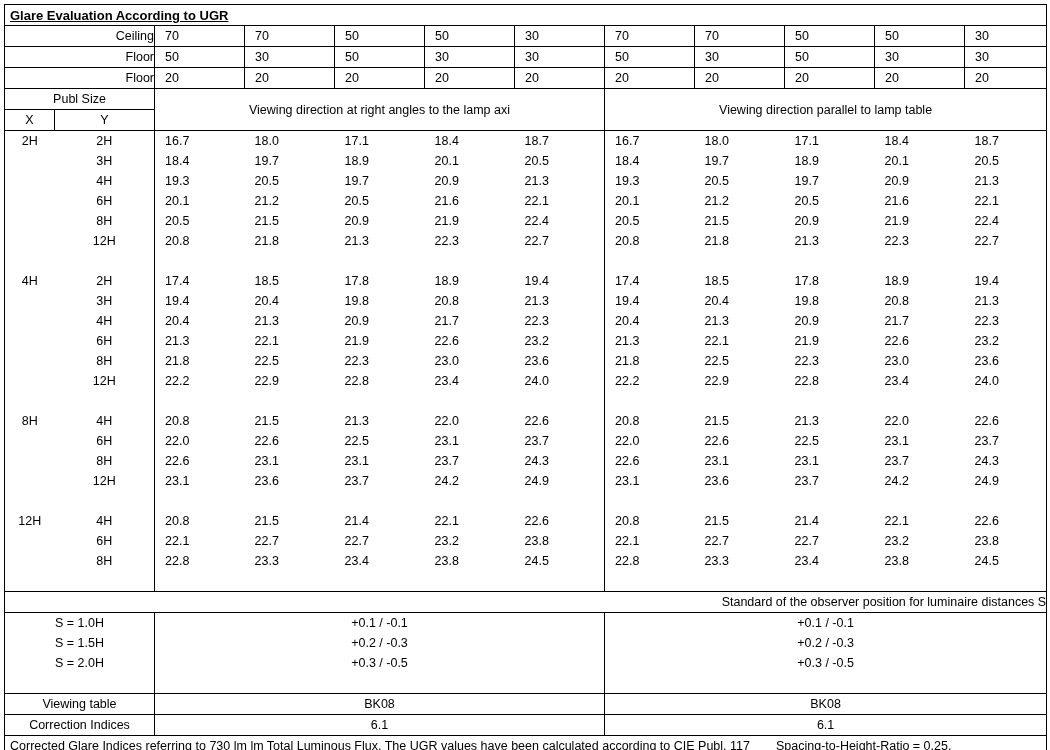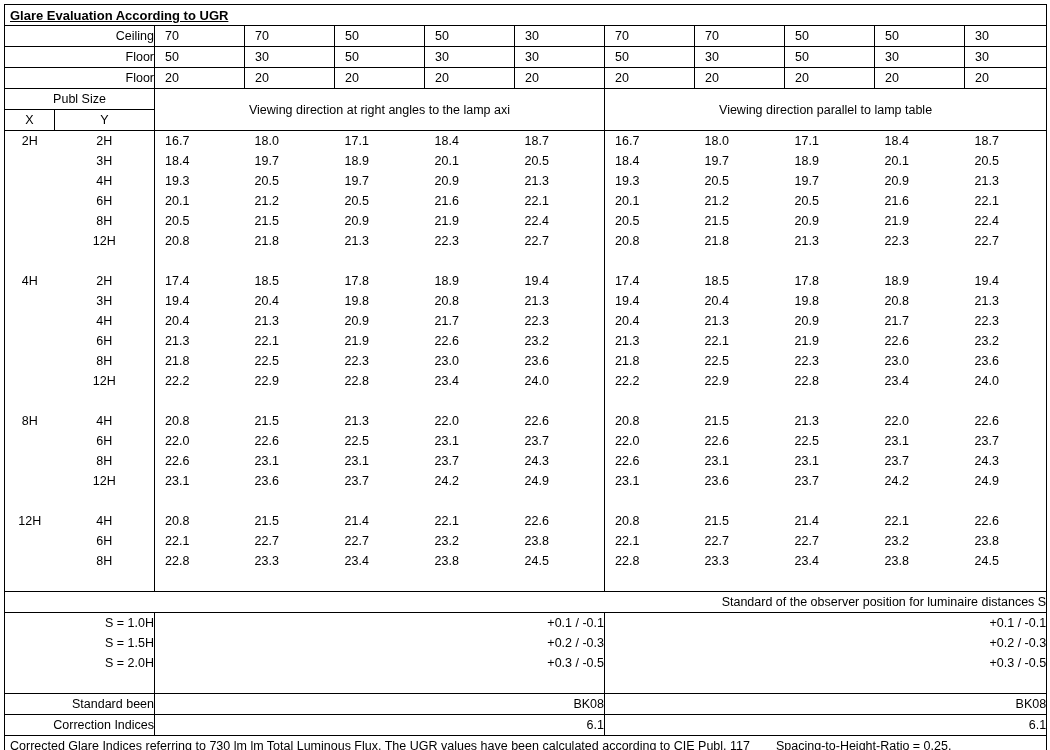--- a/index.html
+++ b/index.html
@@ -41,21 +41,21 @@
   }
   .label-cell {
     padding-left: 5px !important;
     text-align: right;
   }
   .num {
     text-align: left;
     padding-left: 10px !important;
   }
   .ctr {
-    text-align: right;
+    text-align: center;
   }
   
   td.nb {
     border: none !important;
   }
   td.bl { border-left: 1px solid #000 !important; }
   td.br { border-right: 1px solid #000 !important; margin-left: 48px; }
   td.bt { border-top: 1px solid #000 !important; }
   td.bb { border-bottom: 1px solid #000 !important; }
 
@@ -490,21 +490,21 @@
           <td class="nb bl ctr" colspan="2">S = 2.0H</td>
           <td class="nb bl ctr" colspan="5">+0.3 / -0.5</td>
           <td class="nb bl br ctr" colspan="5">+0.3 / -0.5</td>
         </tr>
         <tr style="height: 4px;">
           <td class="nb bl bb" colspan="2">&nbsp;</td>
           <td class="nb bl bb" colspan="5">&nbsp;</td>
           <td class="nb bl br bb" colspan="5">&nbsp;</td>
         </tr>
         <tr>
-          <td class="ctr" colspan="2">Standard been</td>
+          <td class="ctr" colspan="2">Viewing table</td>
           <td class="ctr" colspan="5">BK08</td>
           <td class="ctr" colspan="5">BK08</td>
         </tr>
         <tr>
           <td class="ctr" colspan="2">Correction Indices</td>
           <td class="ctr" colspan="5">6.1</td>
           <td class="ctr" colspan="5">6.1</td>
         </tr>
         <tr>
           <td class="footnote" colspan="12"><span>Corrected Glare Indices referring to 730 lm lm Total Luminous Flux. The UGR values have been calculated according to CIE Publ. 117</span><span class="gap"></span><span>Spacing-to-Height-Ratio = 0.25.</span></td>

